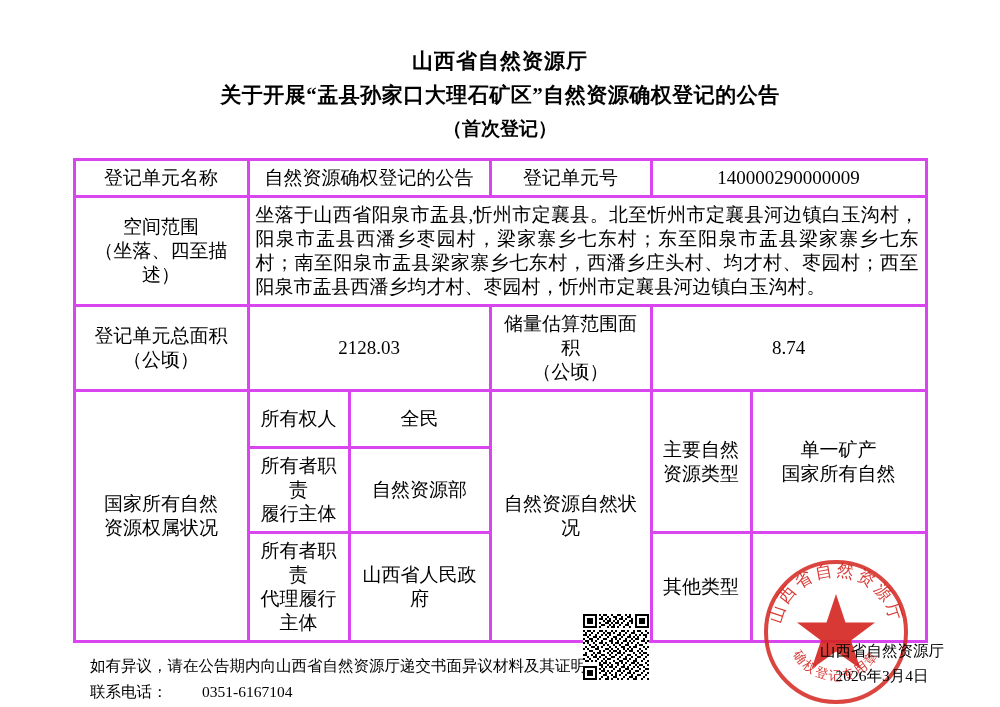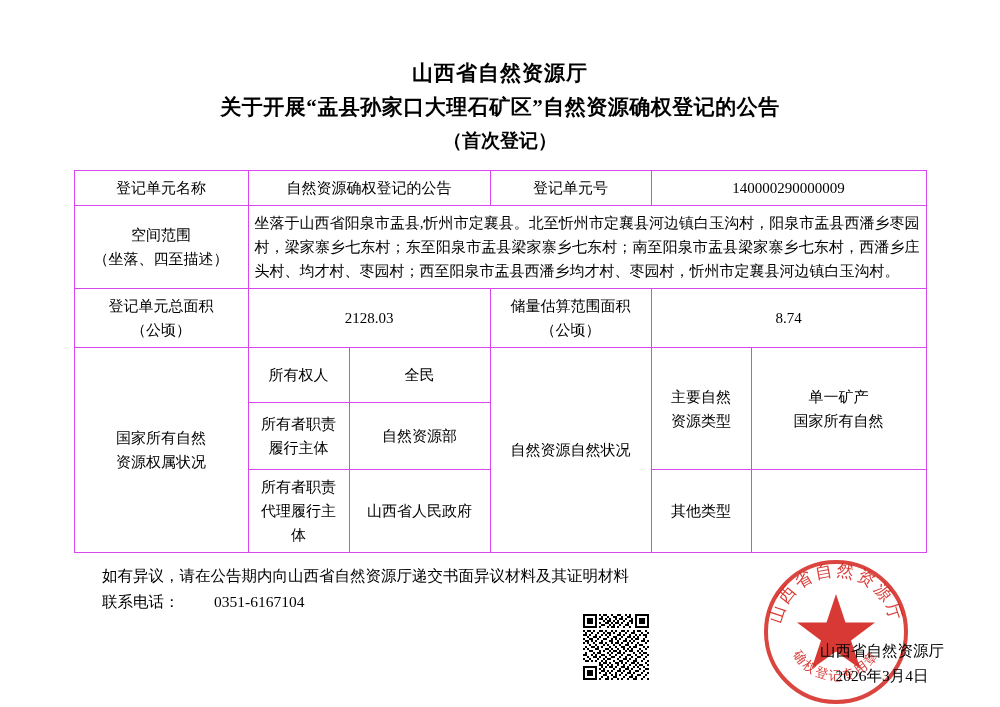--- a/index.html
+++ b/index.html
@@ -13,21 +13,21 @@
     font-family: "Liberation Serif", "DejaVu Serif", serif;
     color: #000000;
     position: relative;
     overflow: hidden;
   }
   .page {
     position: relative;
     width: 1000px;
     height: 707px;
     box-sizing: border-box;
-    padding: 12px;
+    padding: 0;
   }
   .title-block {
     text-align: center;
     padding-top: 46px;
   }
   .title-line1 {
     font-size: 21px;
     font-weight: bold;
     letter-spacing: 1px;
     line-height: 30px;
@@ -57,22 +57,22 @@
     width: 34px;
   }
 
   table.main {
     border-collapse: collapse;
     margin: 14px auto 0 auto;
     width: 852px;
     table-layout: fixed;
   }
   table.main td {
-    border: 1px solid #d946ef;
-    font-size: 15px;
+    border: 3px solid #d946ef;
+    font-size: 19px;
     padding: 5px 6px;
     vertical-align: middle;
     line-height: 24px;
   }
   td.center { text-align: center; }
   td.justify {
     text-align: justify;
     text-justify: inter-ideograph;
     line-height: 25px;
     padding: 7px 9px;

